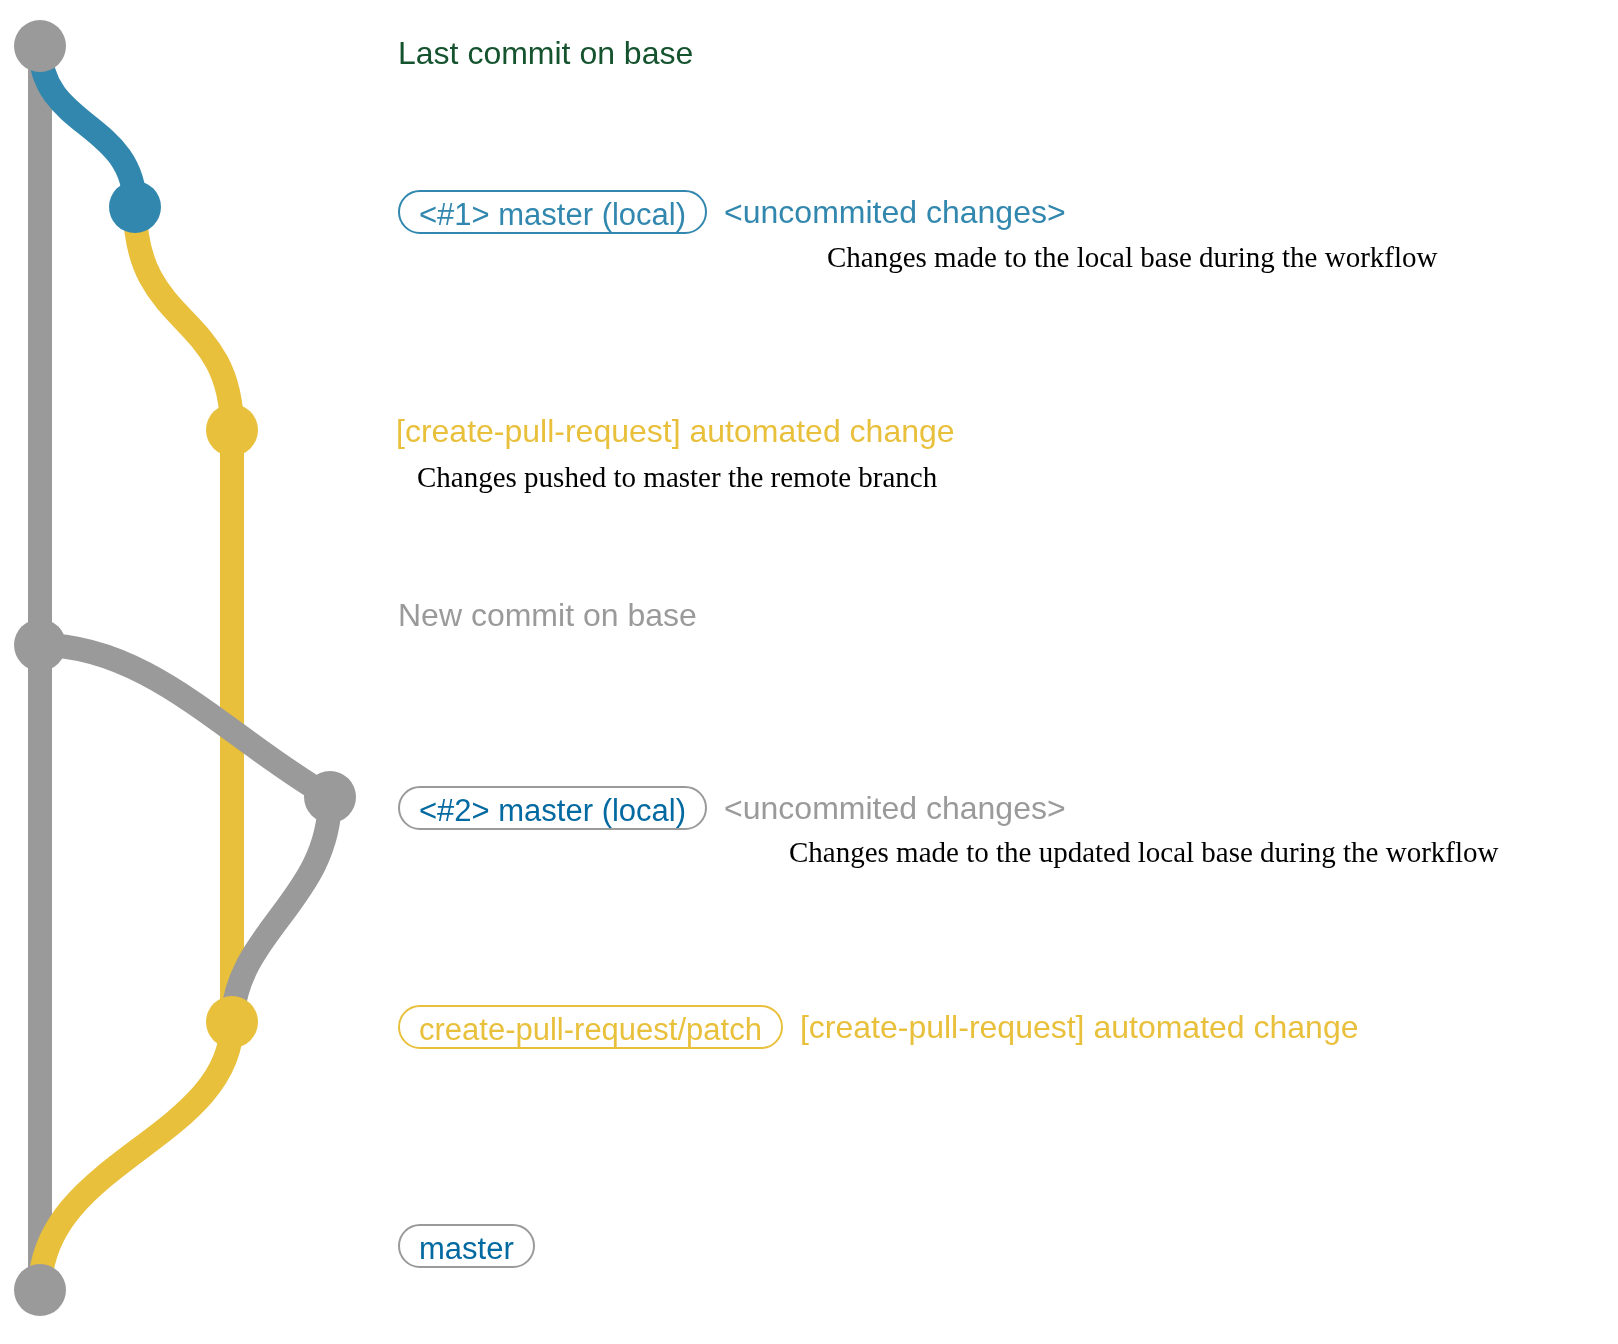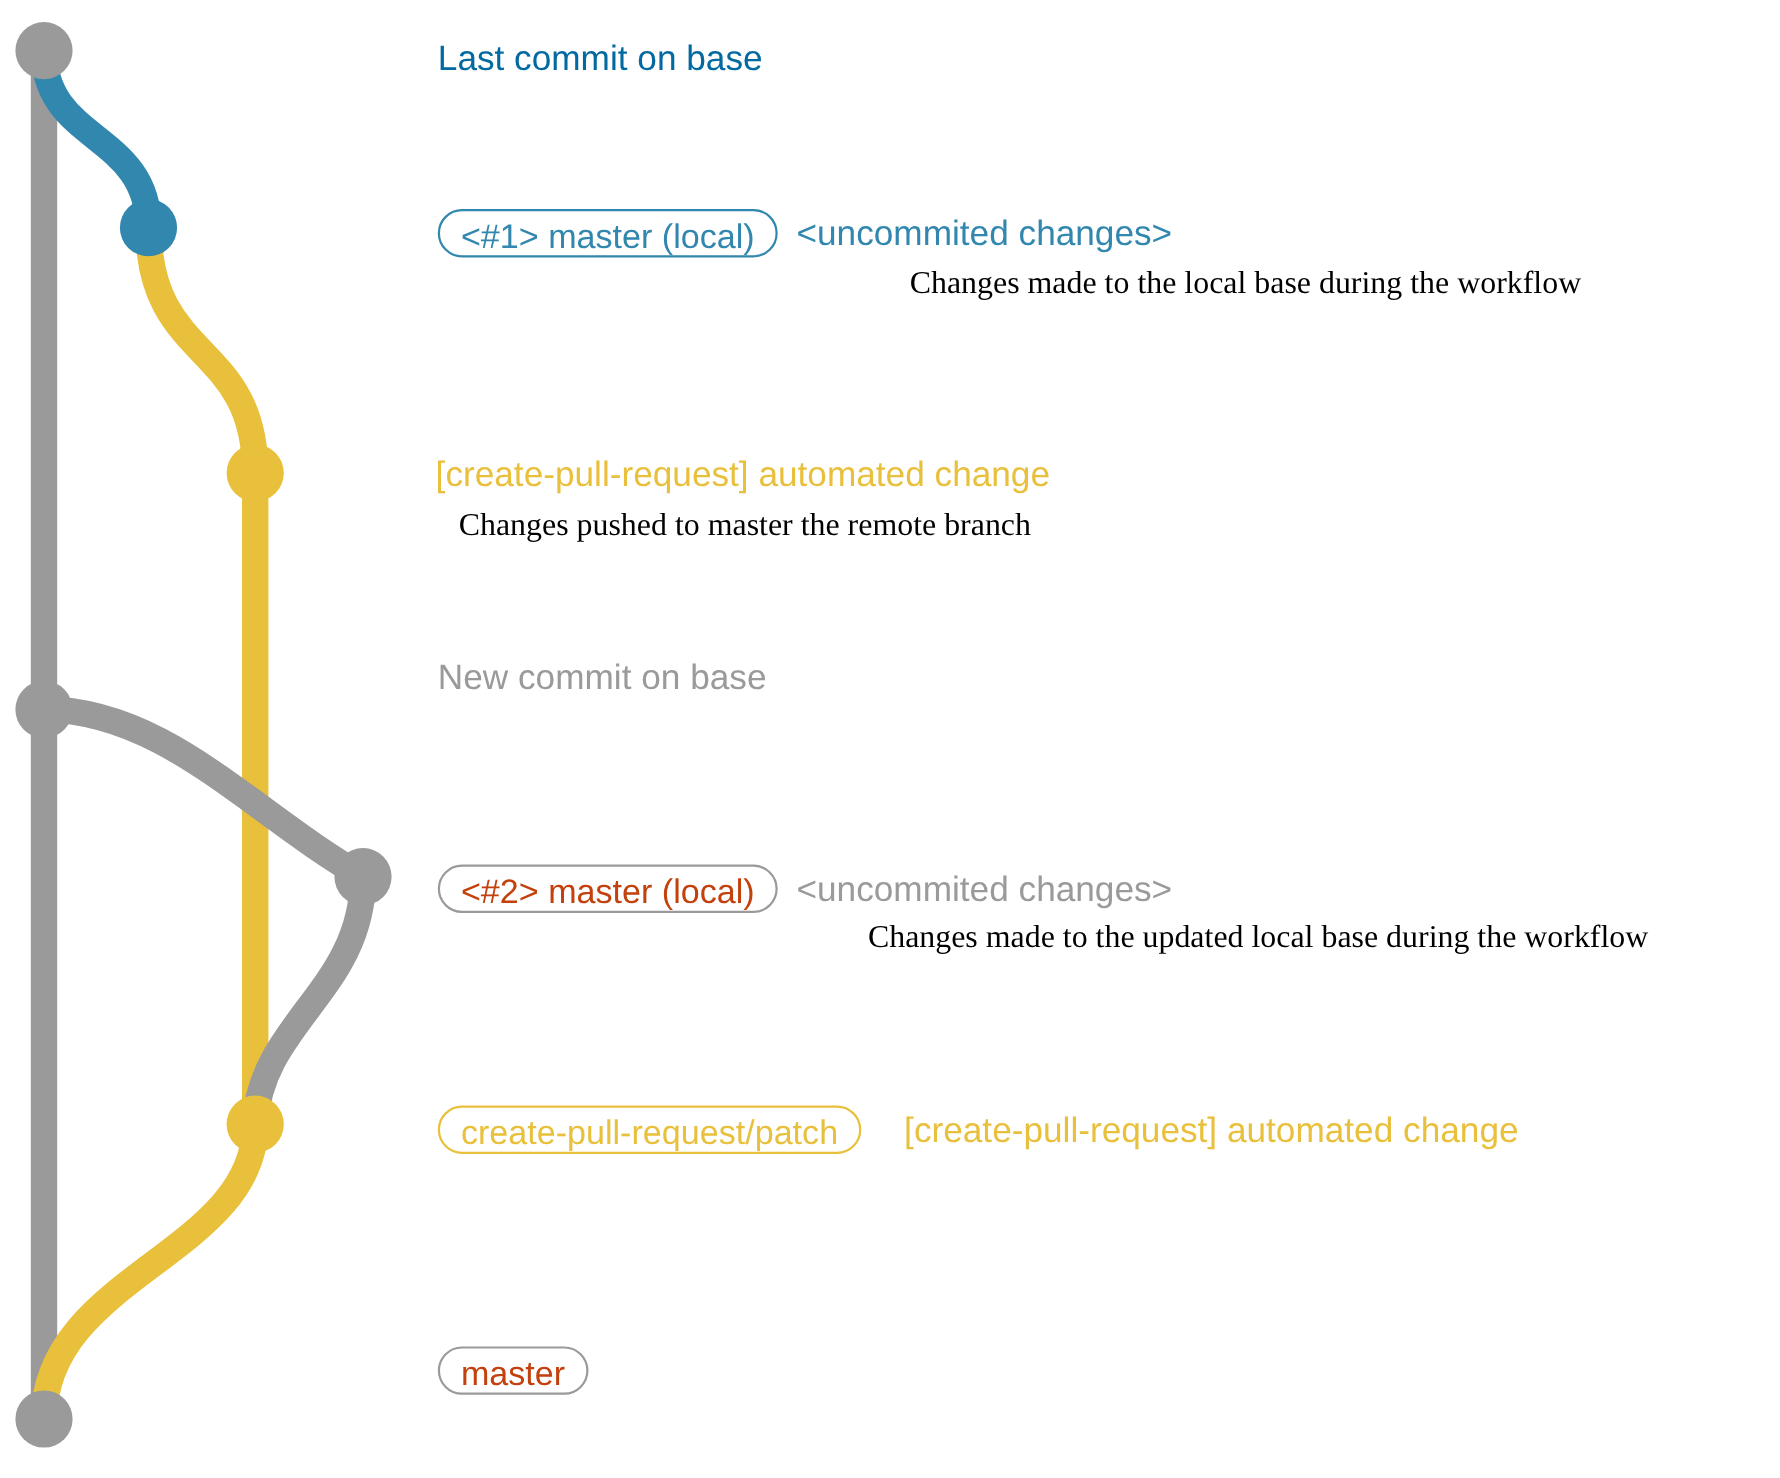--- a/index.html
+++ b/index.html
@@ -53,21 +53,21 @@
   .badge.blue {
     border-color: #3287ae;
     color: #3287ae;
   }
   .badge.yellow {
     border-color: #e9c03c;
     color: #e9c03c;
   }
   .badge.gray {
     border-color: #9a9a9a;
-    color: #c2410c;
+    color: #0369a1;
   }
 
   .commit-title {
     font-size: 32px;
     line-height: 1.0;
     font-family: "Liberation Sans", sans-serif;
     color: #9a9a9a;
   }
   .commit-title.blue { color: #3287ae; }
   .commit-title.yellow { color: #e9c03c; }
@@ -117,40 +117,40 @@
   <circle cx="135" cy="207" r="26" fill="#3287ae"></circle>
   <circle cx="232" cy="430" r="26" fill="#e9c03c"></circle>
   <circle cx="40" cy="645" r="26" fill="#9a9a9a"></circle>
   <circle cx="330" cy="797" r="26" fill="#9a9a9a"></circle>
   <circle cx="232" cy="1022" r="26" fill="#e9c03c"></circle>
   <circle cx="40" cy="1290" r="26" fill="#9a9a9a"></circle>
 </svg>
 
 <div class="label-layer">
 
-  <div class="standalone-title" style="left:398px; top:37px; color:#0369a1;">Last commit on base</div>
+  <div class="standalone-title" style="left:398px; top:37px; color:#14532d;">Last commit on base</div>
 
   <div class="row" style="left:398px; top:190px;">
     <span class="badge blue">&lt;#1&gt; master (local)</span>
     <span class="commit-title blue">&lt;uncommited changes&gt;</span>
   </div>
   <div class="note" style="left:827px; top:243px;">Changes made to the local base during the workflow</div>
 
   <div class="standalone-title" style="left:396px; top:415px; color:#e9c03c;">[create-pull-request] automated change</div>
   <div class="note" style="left:417px; top:463px;">Changes pushed to master the remote branch</div>
 
   <div class="standalone-title" style="left:398px; top:599px; color:#9a9a9a;">New commit on base</div>
 
   <div class="row" style="left:398px; top:786px;">
     <span class="badge gray">&lt;#2&gt; master (local)</span>
     <span class="commit-title gray">&lt;uncommited changes&gt;</span>
   </div>
   <div class="note" style="left:789px; top:838px;">Changes made to the updated local base during the workflow</div>
 
-  <div class="row" style="left:398px; top:1005px;gap:22px;">
+  <div class="row" style="left:398px; top:1005px;">
     <span class="badge yellow">create-pull-request/patch</span>
     <span class="commit-title yellow">[create-pull-request] automated change</span>
   </div>
 
   <div class="row" style="left:398px; top:1224px;">
     <span class="badge gray">master</span>
   </div>
 
 </div>
 

